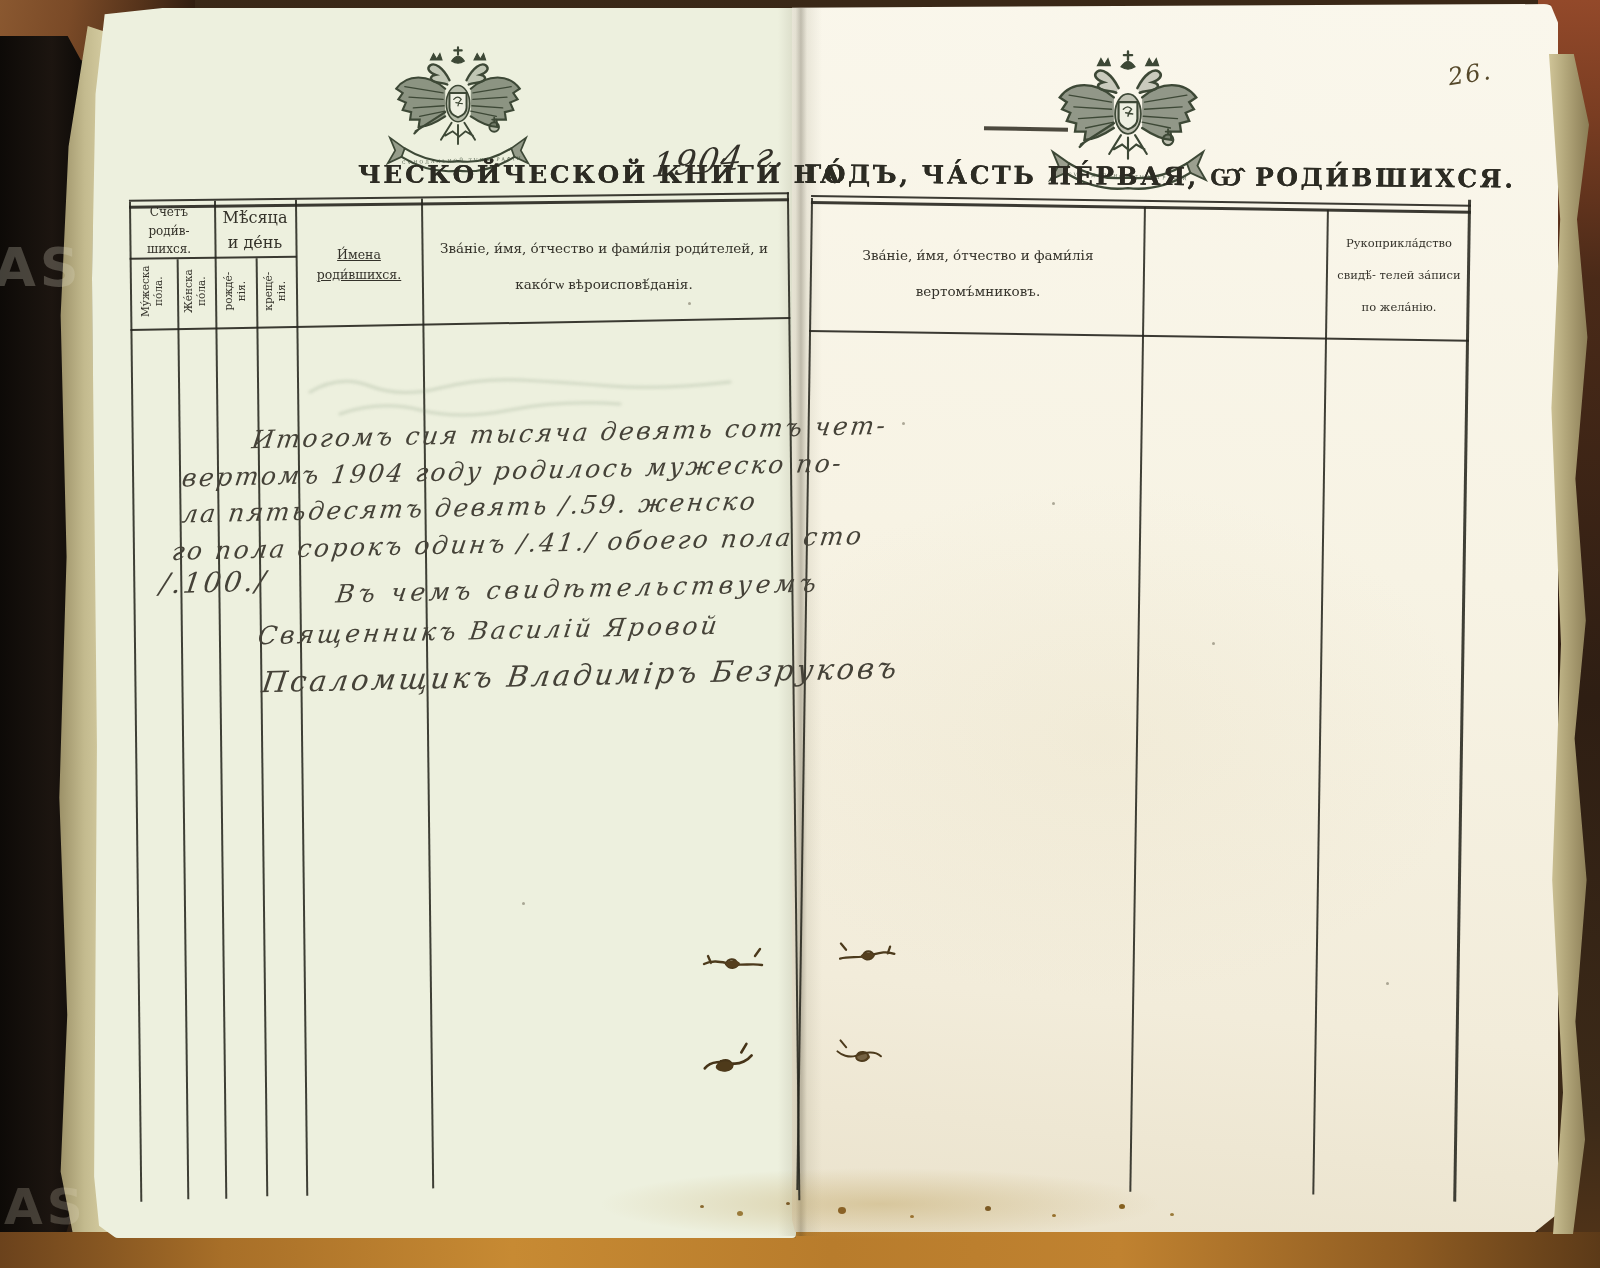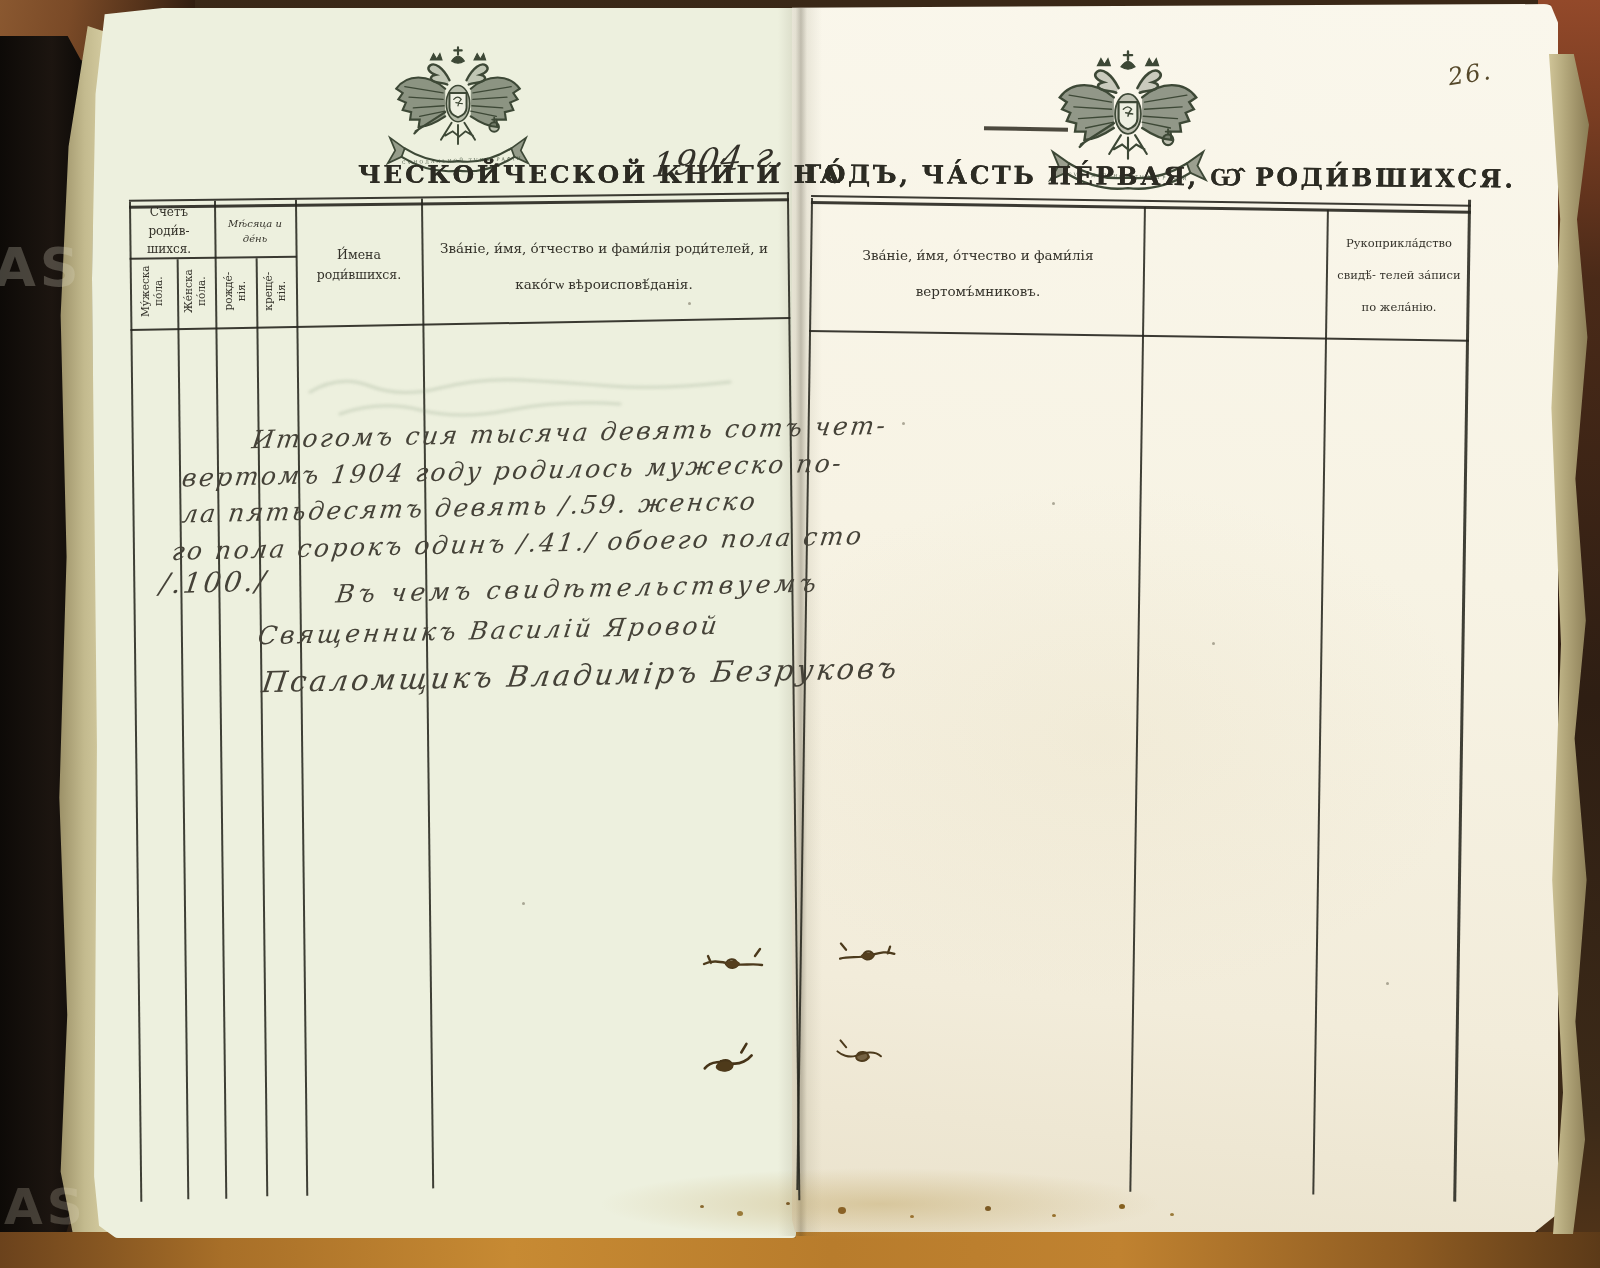--- a/index.html
+++ b/index.html
@@ -163,37 +163,37 @@
     <div class="v" style="left:1327px;top:202px;height:985px;"></div>
     <div class="v" style="left:1468px;top:190px;height:1002px;width:3px;"></div>
     <div class="h" style="left:811px;top:195px;width:660px;height:1.5px;"></div>
     <div class="h" style="left:811px;top:201px;width:660px;height:2.5px;"></div>
     <div class="h" style="left:811px;top:330px;width:660px;height:2.2px;"></div>
   </div>
 
   <div class="hdr" style="left:131px;top:208px;width:76px;height:46px;font-size:12px;line-height:1.55;">
     <div class="hdr-inner">Счётъ роди́в- шихся.</div>
   </div>
-  <div class="hdr" style="left:221px;top:208px;width:68px;height:46px;font-size:10px;line-height:1.55;font-style:italic;">
+  <div class="hdr" style="left:221px;top:208px;width:68px;height:46px;font-size:16px;line-height:1.55;">
     <div class="hdr-inner">Мѣ́сяца и де́нь</div>
   </div>
   <div class="vlab" style="left:128px;top:256px;width:48px;height:70px;">
     <div class="rot">Му́жеска по́ла.</div>
   </div>
   <div class="vlab" style="left:175px;top:256px;width:40px;height:70px;">
     <div class="rot">Же́нска по́ла.</div>
   </div>
   <div class="vlab" style="left:214px;top:256px;width:42px;height:70px;">
     <div class="rot">рожде́- нія.</div>
   </div>
   <div class="vlab" style="left:255px;top:256px;width:41px;height:70px;">
     <div class="rot">креще́- нія.</div>
   </div>
   <div class="hdr" style="left:297px;top:206px;width:124px;height:118px;font-size:12.5px;white-space:nowrap;">
-    <div class="hdr-inner" style="white-space:normal;line-height:1.6;">И́мена роди́вшихся.</div>
+    <div class="hdr-inner" style="white-space:normal;line-height:1.6;text-decoration:underline;">И́мена роди́вшихся.</div>
   </div>
   <div class="hdr" style="left:430px;top:212px;width:348px;height:108px;font-size:13.5px;line-height:2.7;">
     <div class="hdr-inner">Зва́ніе, и́мя, о́тчество и фами́лія роди́телей, и како́гѡ вѣроисповѣ́данія.</div>
   </div>
 
   <div class="hdr" style="left:828px;top:218px;width:300px;height:110px;font-size:13.5px;line-height:2.7;">
     <div class="hdr-inner">Зва́ніе, и́мя, о́тчество и фами́лія вертомъ́мниковъ.</div>
   </div>
   <div class="hdr" style="left:1330px;top:226px;width:138px;height:98px;font-size:11.5px;line-height:2.8;">
     <div class="hdr-inner">Рукоприкла́дство свидѣ́- телей за́писи по жела́нію.</div>

